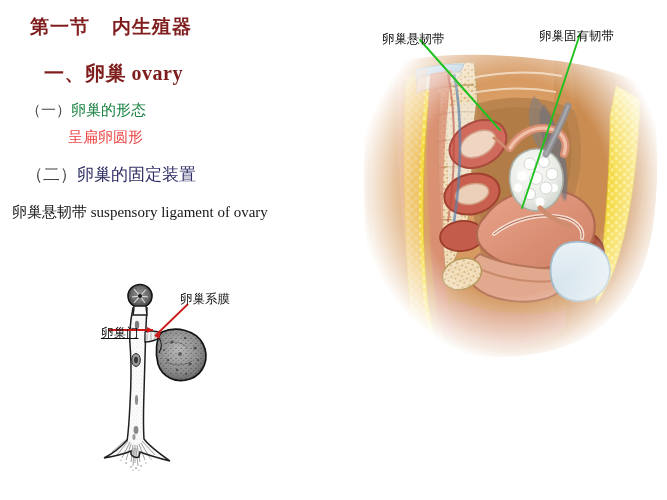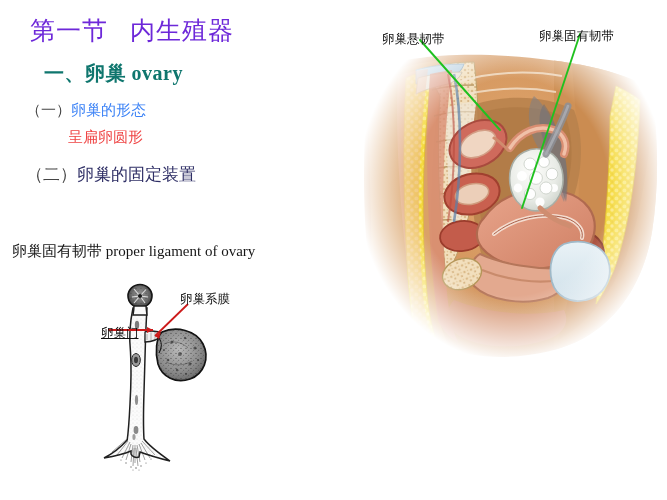--- a/index.html
+++ b/index.html
@@ -21,46 +21,46 @@
     width: 667px;
     height: 500px;
     background: #ffffff;
   }
 
   
   .txt { position: absolute; white-space: nowrap; }
 
   #section-title {
     left: 30px; top: 14px;
-    font-size: 25px;
-    font-weight: normal;
-    color: #6d28d9;
+    font-size: 19px;
+    font-weight: bold;
+    color: #7f1d1d;
     letter-spacing: 1px;
   }
   #section-title .gap { display: inline-block; width: 22px; }
 
   #heading-ovary {
     left: 44px; top: 60px;
     font-size: 20px;
     font-weight: bold;
-    color: #0f766e;
+    color: #7f1d1d;
     letter-spacing: 0.5px;
   }
   #heading-ovary .latin {
     font-family: "Liberation Serif", serif;
     font-style: normal;
   }
 
   #sub-1 {
     left: 26px; top: 101px;
     font-size: 15px;
     color: #3a3a58;
   }
   #sub-1 .paren { color: #444444; }
-  #sub-1 .body { color: #3b82f6; }
+  #sub-1 .body { color: #15803d; }
 
   #sub-1-detail {
     left: 68px; top: 128px;
     font-size: 15px;
     color: #ef4444;
   }
 
   #sub-2 {
     left: 26px; top: 163px;
     font-size: 17px;
@@ -135,24 +135,24 @@
   <div class="txt" id="sub-1">
     <span class="paren cn">（一）</span><span class="body cn">卵巢的形态</span>
   </div>
 
   <div class="txt cn" id="sub-1-detail">呈扁卵圆形</div>
 
   <div class="txt" id="sub-2">
     <span class="paren cn">（二）</span><span class="body cn">卵巢的固定装置</span>
   </div>
 
-
-  <div class="txt" id="lig-2">
-    <span class="cn">卵巢固有韧带</span><span class="en"> proper ligament of ovary</span>
-  </div>
+  <div class="txt" id="lig-1">
+    <span class="cn">卵巢悬韧带</span><span class="en"> suspensory ligament of ovary</span>
+  </div>
+
 
   <div id="linedrawing">
     <svg width="170" height="215" viewBox="0 0 170 215" xmlns="http://www.w3.org/2000/svg">
       <defs>
         <radialGradient id="fimbGrad" cx="50%" cy="45%" r="60%">
           <stop offset="0%" stop-color="#9a9a9a"></stop>
           <stop offset="55%" stop-color="#6f6f6f"></stop>
           <stop offset="100%" stop-color="#3a3a3a"></stop>
         </radialGradient>
         <radialGradient id="ovaryGrad" cx="45%" cy="40%" r="70%">

